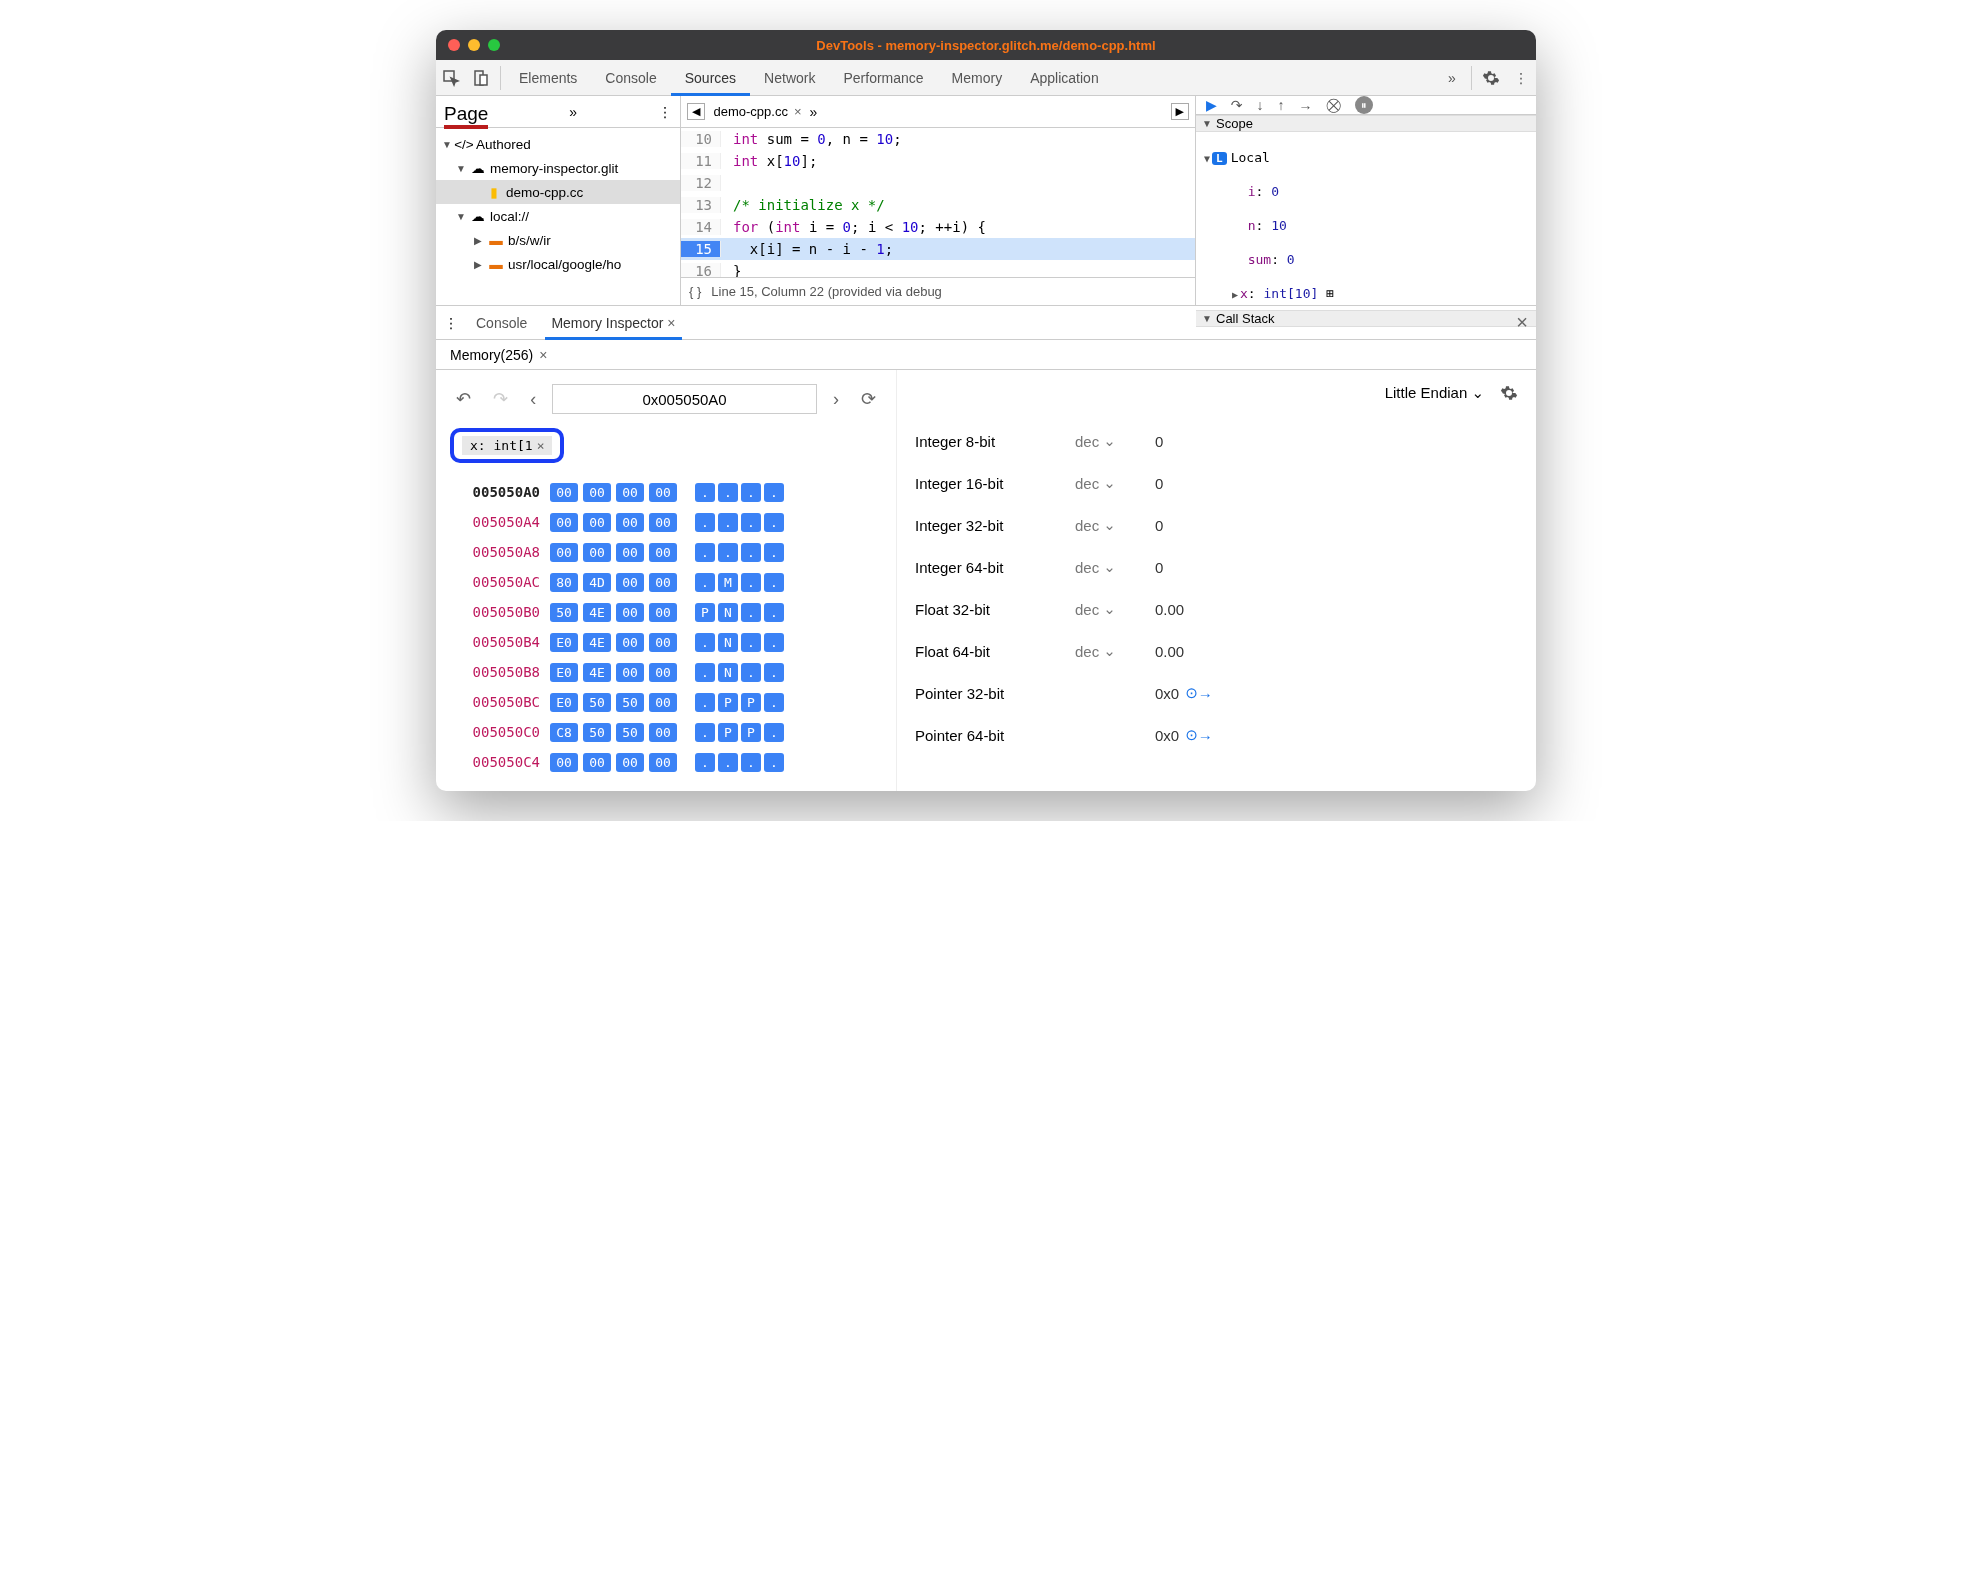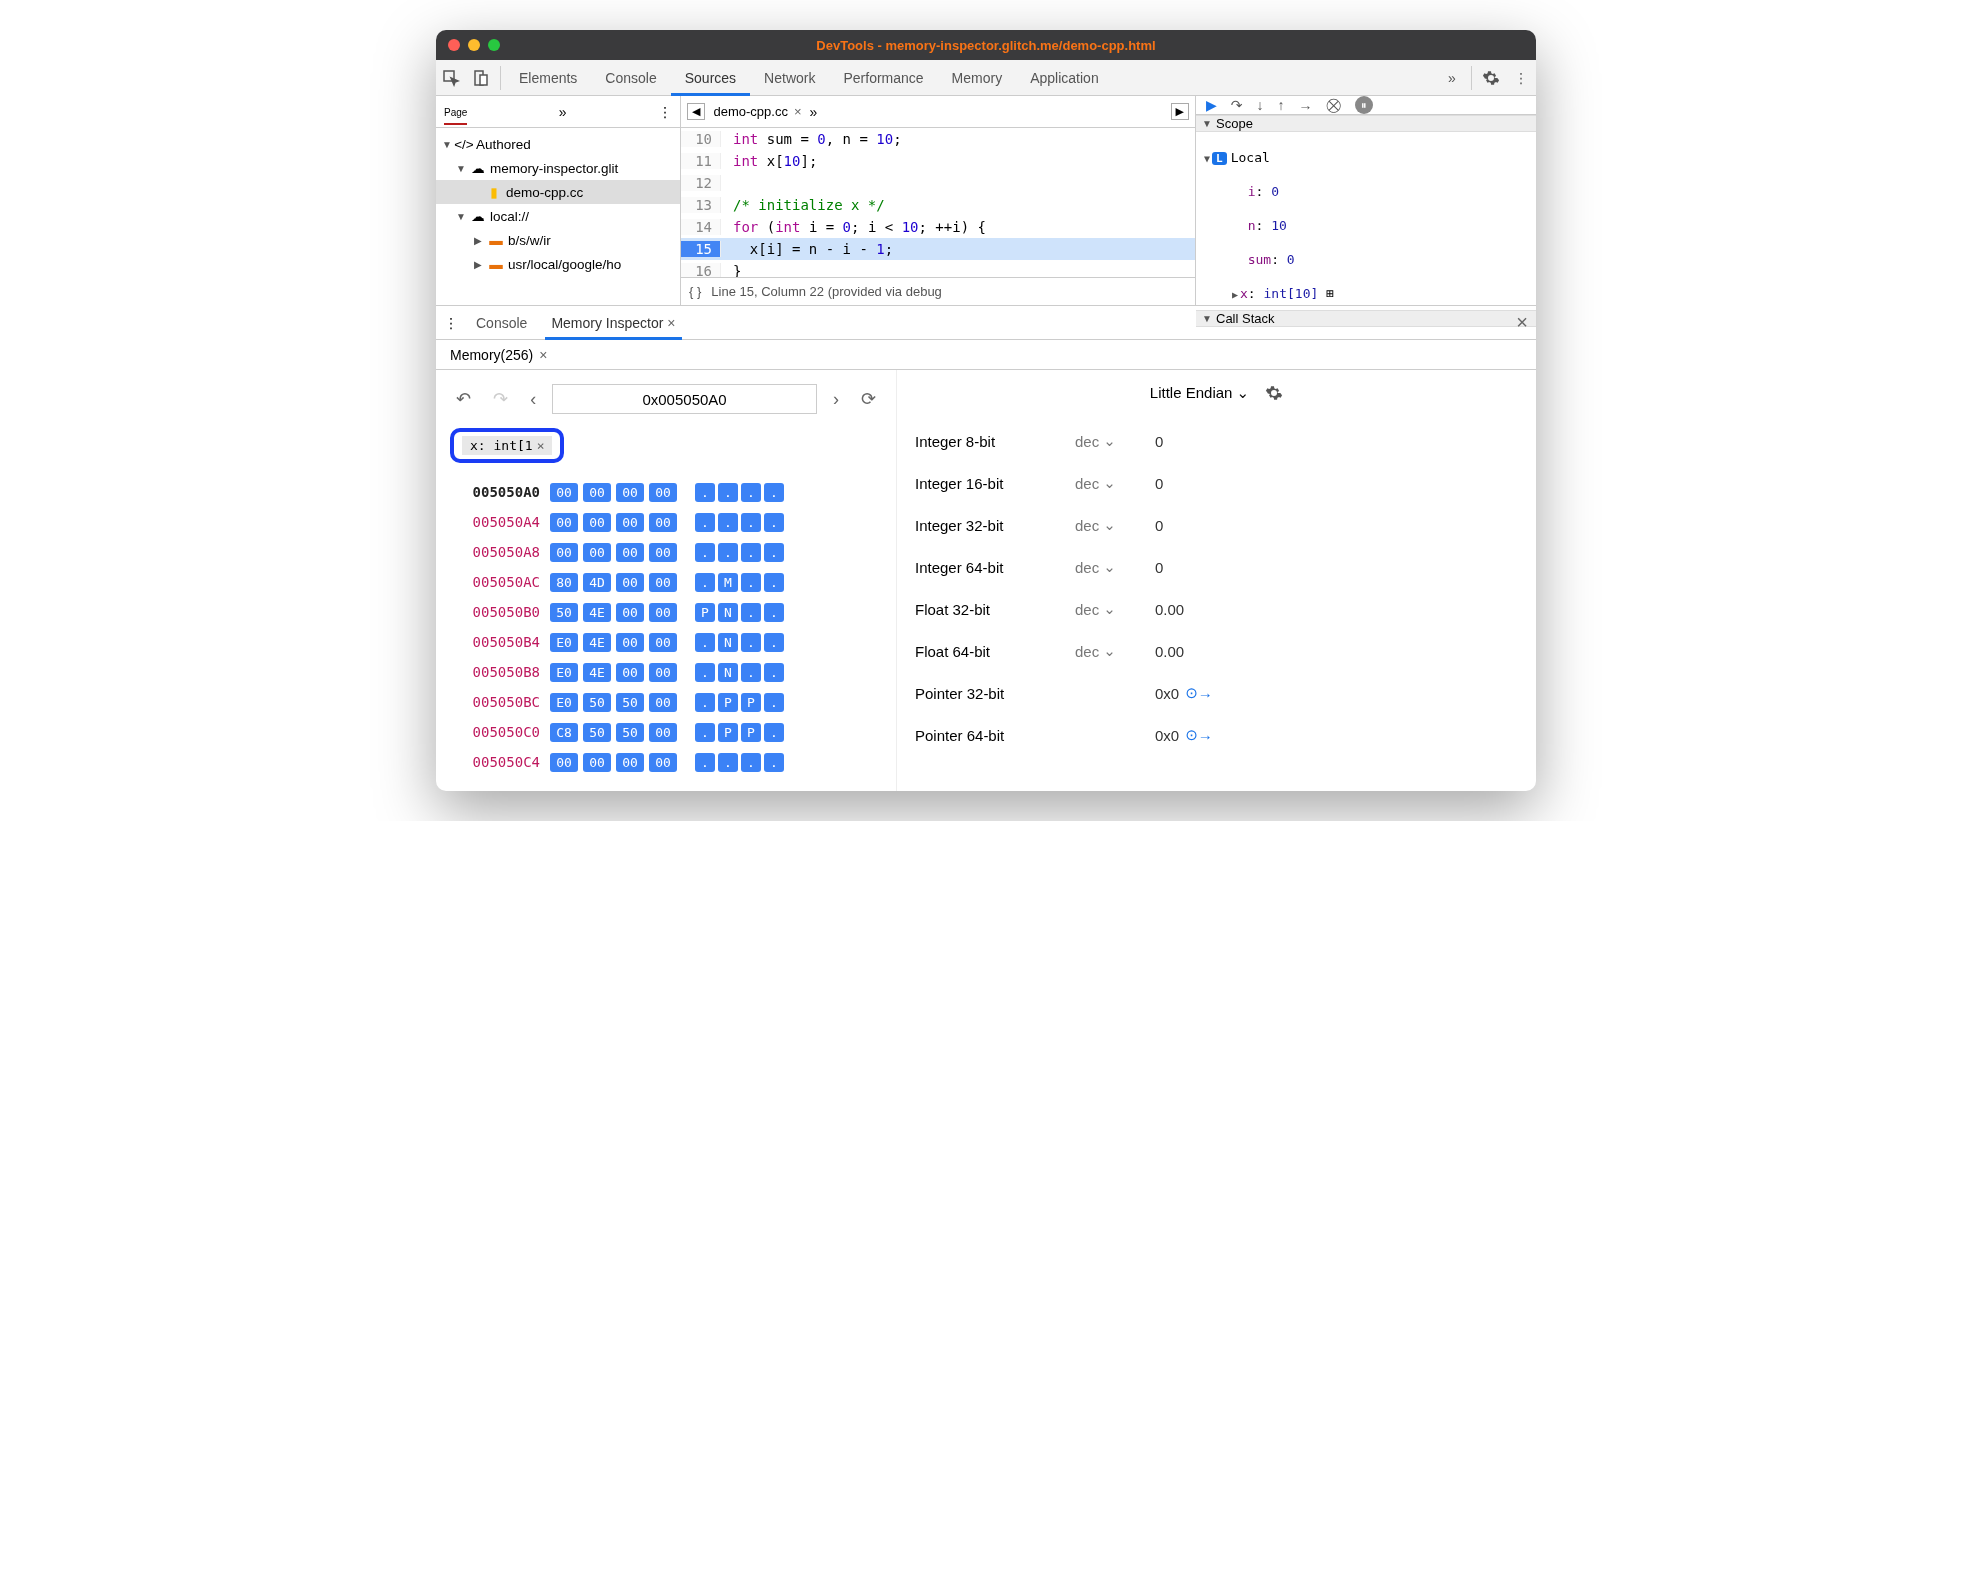--- a/index.html
+++ b/index.html
@@ -12,21 +12,21 @@
 .title { color:#f97316; font-size: 13px; position:absolute; left:0; right:0; text-align:center; font-weight:600;}
 .toolbar { display:flex; align-items:center; border-bottom:1px solid #ccc; height:36px; background:#f3f3f3; }
 .toolbar .iconbtn { width:30px; display:flex; justify-content:center; align-items:center; color:#555; }
 .toolbar .sep { width:1px; height:24px; background:#ccc; margin:0 4px; }
 .tabs { display:flex; flex:1; }
 .tab { padding:0 14px; height:36px; line-height:36px; color:#555; cursor:pointer; font-size:14px; }
 .tab.active { color:#333; border-bottom:3px solid #1a73e8; font-weight:500; }
 .mainrow { display:flex; height:210px; border-bottom:1px solid #ccc; }
 .sidebar { width:245px; border-right:1px solid #ccc; display:flex; flex-direction:column; }
 .sidebar-head { display:flex; align-items:center; border-bottom:1px solid #ccc; height:32px; padding:0 8px; justify-content:space-between;}
-.sidebar-head .label { font-size:10px; border-bottom:2px solid #b91c1c; padding-bottom:5px; margin-bottom:-8px;}
+.sidebar-head .label { font-size:19px; border-bottom:4px solid #b91c1c; margin-bottom:-8px;}
 .tree { padding:4px 0; font-size:13.5px; overflow:hidden; }
 .tree-row { display:flex; align-items:center; height:24px; padding-left:6px; white-space:nowrap; }
 .tree-row.sel { background:#ddd; }
 .tri { width:12px; font-size:10px; color:#555; margin-right:2px;}
 .codeicon { width:16px; margin-right:4px; display:inline-flex; justify-content:center;}
 .editor { flex:1; display:flex; flex-direction:column; border-right:1px solid #ccc; }
 .editor-head { height:32px; display:flex; align-items:center; border-bottom:1px solid #ccc; padding:0 6px; gap:8px; }
 .filetab { display:flex; align-items:center; gap:6px; font-size:13px; }
 .code { flex:1; font-family: Menlo, Consolas, monospace; font-size:14px; overflow:hidden; position:relative; }
 .codeline { display:flex; height:22px; align-items:center; }
@@ -57,21 +57,21 @@
 .tag-inner { background:#e8e8e8; padding:2px 8px; border-radius:0; font-family:Menlo,monospace; font-size:13px; display:inline-flex; align-items:center; gap:4px;}
 .memgrid { font-family:Menlo,monospace; font-size:14px; }
 .memrow { display:flex; align-items:center; height:30px; gap:10px;}
 .memaddr { width:90px; color:#be185d; text-align:right;}
 .memaddr.bold{color:#222;font-weight:700}
 .hexcell, .asccell { background:#3b82f6; color:#fff; border-radius:3px; padding:2px 0; width:28px; text-align:center; font-size:13px;}
 .hexgroup{display:flex;gap:5px}
 .ascgroup{display:flex;gap:3px;margin-left:8px}
 .asccell{width:20px}
 .mi-right { flex:1; padding:14px 18px; border-left:1px solid #eee;}
-.endian { font-size:15px; margin-bottom:18px; display:flex; align-items:center; gap:16px; justify-content:center;}
+.endian { font-size:15px; margin-bottom:18px; display:flex; align-items:center; gap:16px; justify-content:flex-end;}
 .valrow { display:flex; align-items:center; height:42px; font-size:15px;}
 .valrow .lbl{width:160px}
 .valrow .fmt{width:80px;color:#777;display:flex;align-items:center;gap:4px}
 .valrow .val{color:#333}
 .jumpicon{color:#1a73e8;margin-left:6px}
 svg{display:block}
 .gear{width:18px;height:18px}
 .close-x{color:#666;cursor:pointer}
 </style>
 </head>

